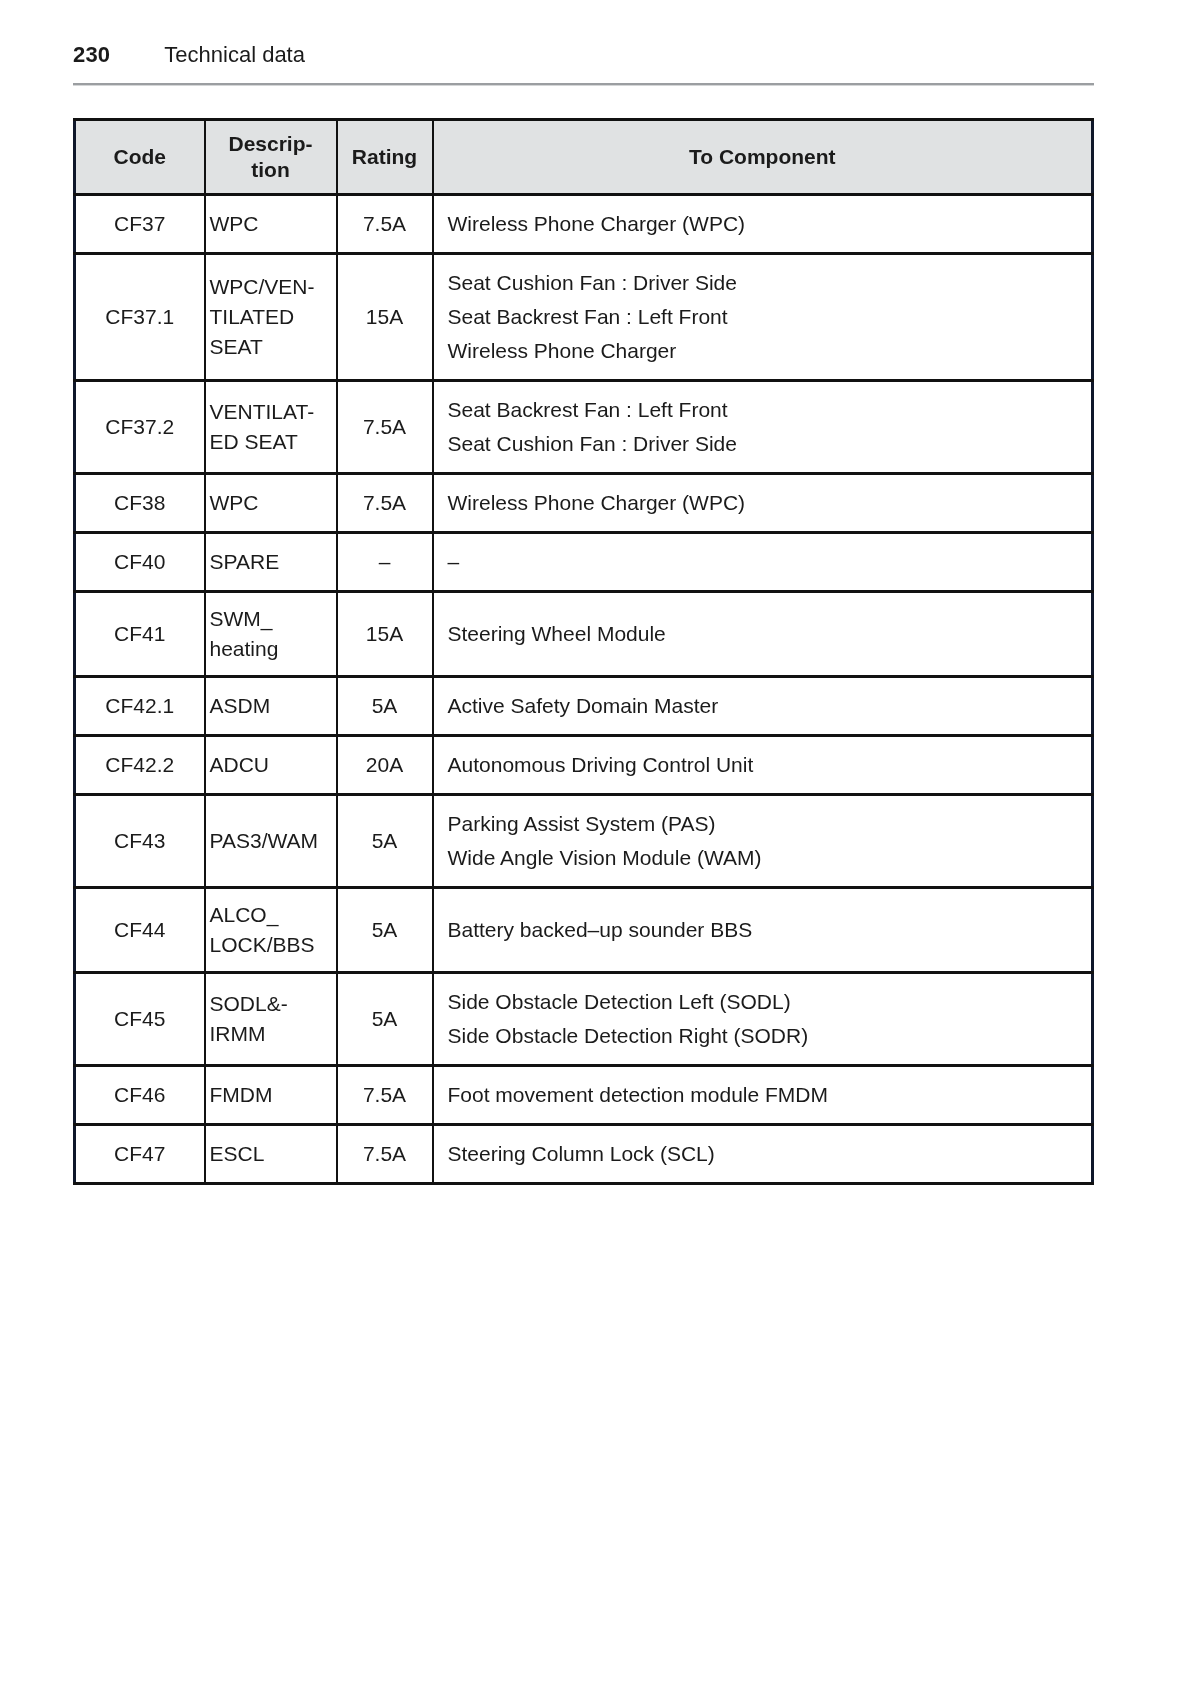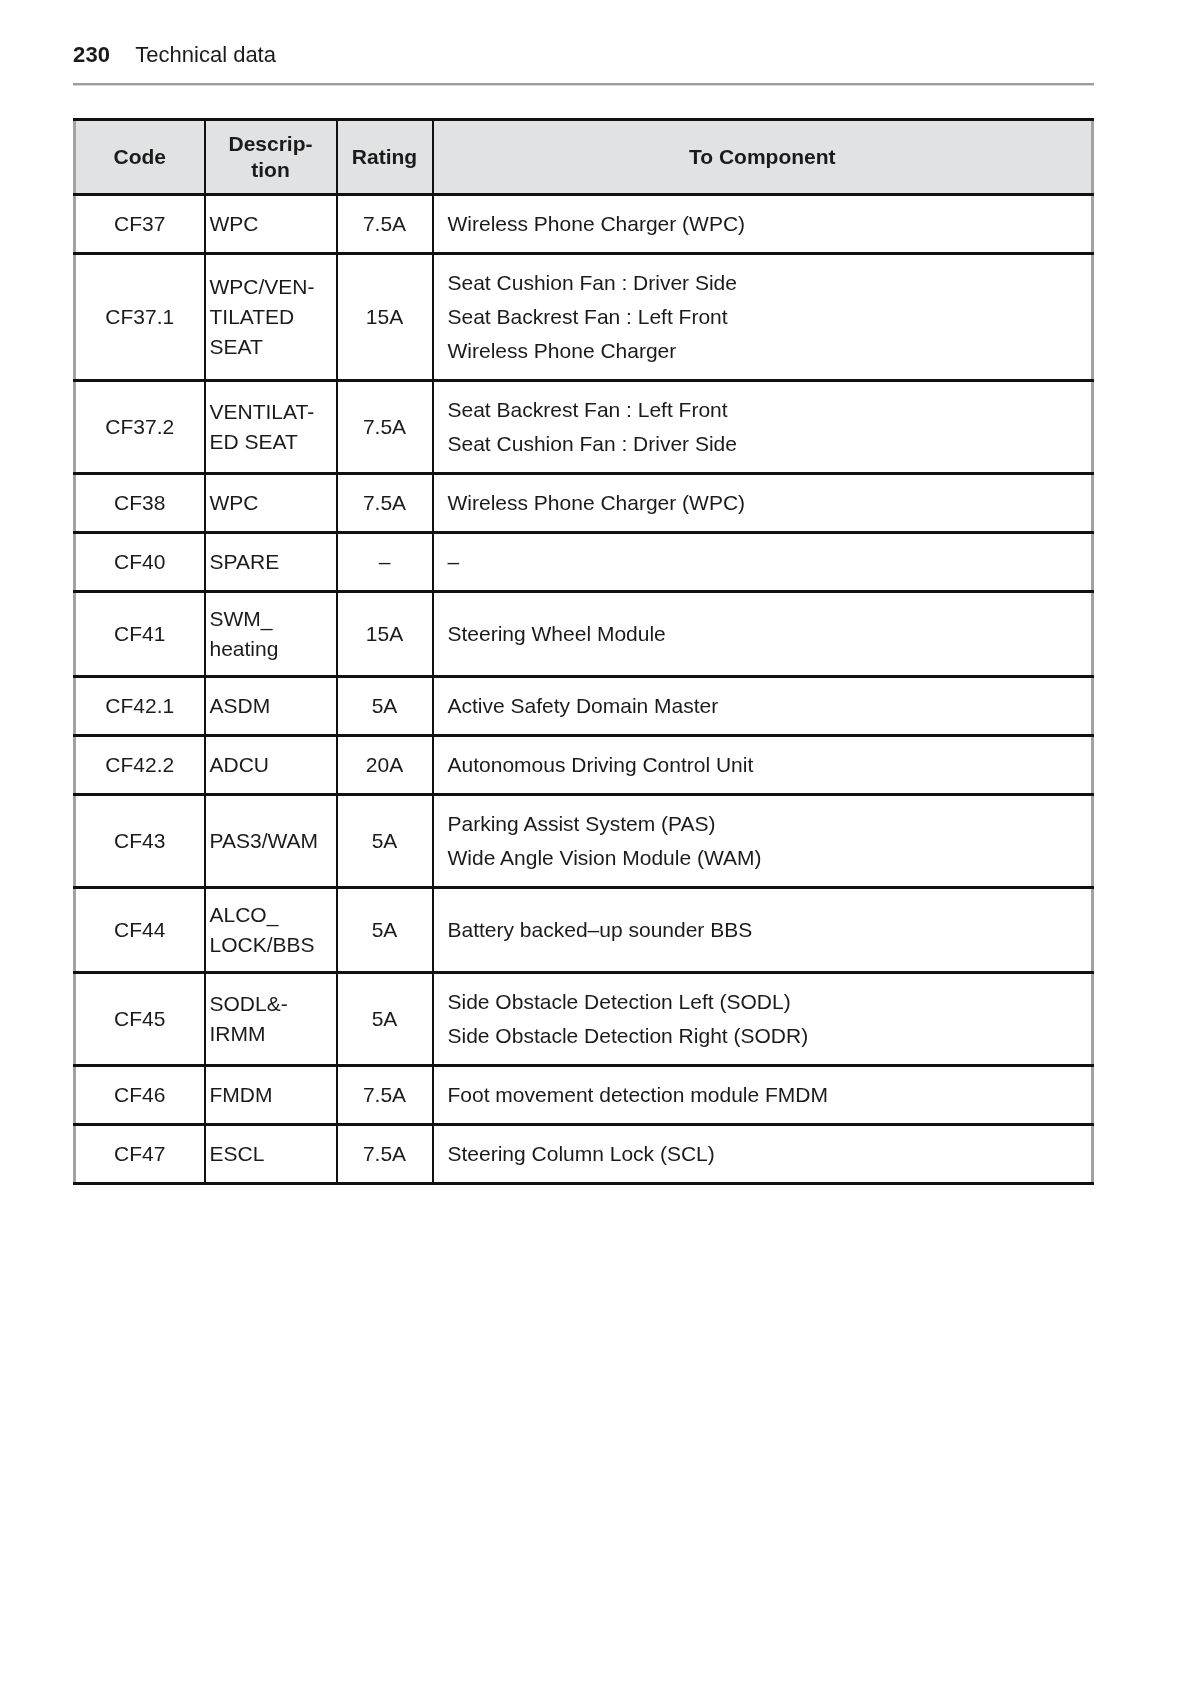--- a/index.html
+++ b/index.html
@@ -10,21 +10,21 @@
     font-family: "Liberation Sans", sans-serif;
     color: #1b1b1b;
     overflow: hidden;
   }
   .page {
     padding: 42px 106px 0 73px;
   }
   .page-header {
     display: flex;
     align-items: baseline;
-    gap: 25px;
+    gap: 54px;
     margin-bottom: 15px;
   }
   .page-number {
     font-size: 22px;
     font-weight: bold;
     letter-spacing: 0.2px;
   }
   .page-title {
     font-size: 22px;
     font-weight: 400;
@@ -39,21 +39,21 @@
     border-collapse: collapse;
     width: 100%;
     table-layout: fixed;
   }
   .fuse-table th, .fuse-table td {
     border: 2px solid #111111;
     border-top-width: 3px;
     border-bottom-width: 3px;
     vertical-align: middle;
   }
-  table.fuse-table { border: 3px solid #a3a3a3; margin-top: 32px; }
+  table.fuse-table { border: 3px solid #0f172a; margin-top: 32px; }
   .fuse-table th {
     background: #e0e2e3;
     font-size: 21px;
     font-weight: bold;
     text-align: center;
     padding: 10px 4px;
     line-height: 26px;
   }
   th.col-desc { white-space: pre-line; }
   .col-code   { width: 130px; }

